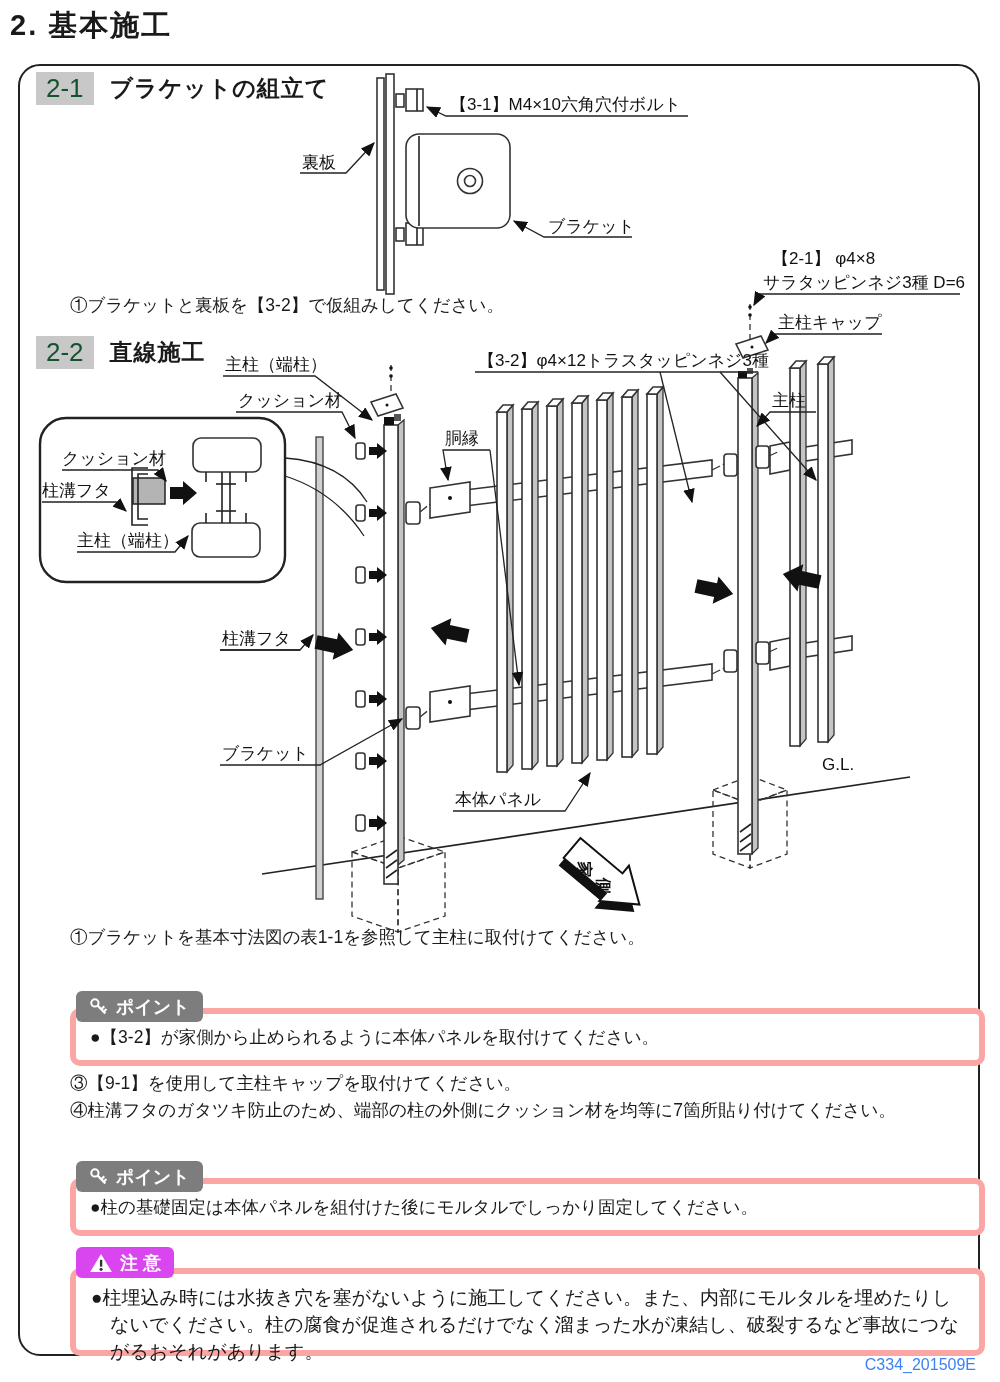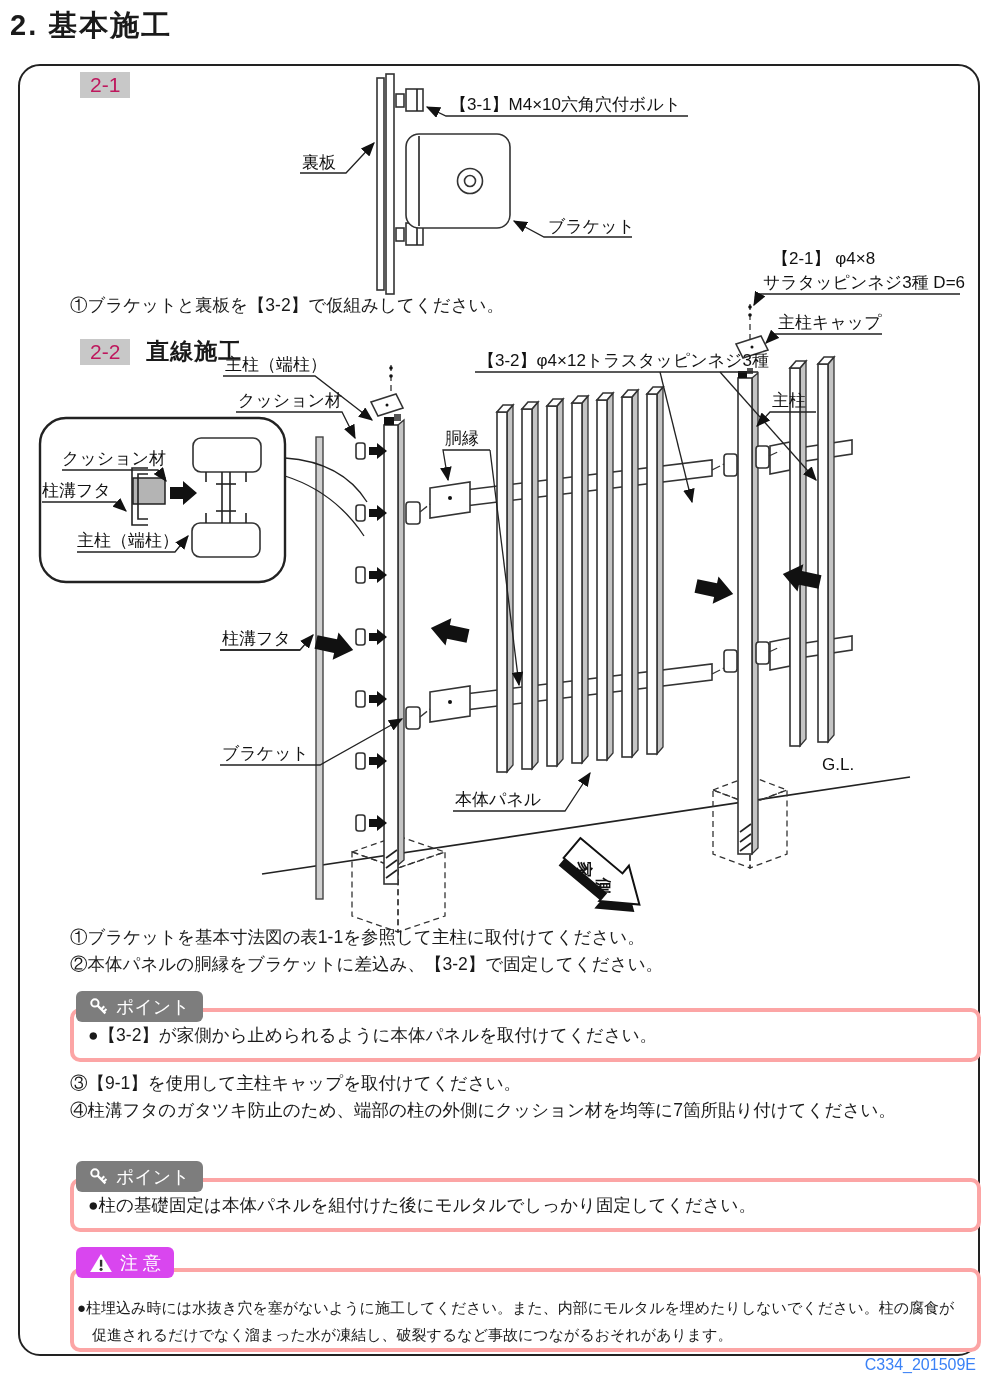--- a/index.html
+++ b/index.html
@@ -1,30 +1,30 @@
 <!DOCTYPE html>
 <html><head>
 <meta charset="utf-8">
 <style>
   html,body{margin:0;padding:0;background:#fff;}
   .page{position:relative;width:1000px;height:1382px;background:#fff;overflow:hidden;
         font-family:"Liberation Sans",sans-serif;color:#1a1a1a;border-radius:27px;}
   .page-title{position:absolute;left:10px;top:6px;font-size:29px;font-weight:bold;letter-spacing:2px;}
   .frame{position:absolute;left:18px;top:64px;width:958px;height:1288px;border:2.5px solid #222;border-radius:22px;}
   .sec-head{position:absolute;display:flex;align-items:center;gap:16px;z-index:5;}
-  .badge{background:#c8c8c8;padding:1px 10px;font-size:21px;color:#be185d;margin-left:44px;}
+  .badge{background:#c8c8c8;padding:1px 10px;font-size:26px;color:#14532d;}
   .sec-title{font-size:23px;font-weight:bold;letter-spacing:1px;}
   .stepblock{position:absolute;z-index:6;}
   .step{font-size:17.5px;line-height:26.5px;white-space:nowrap;}
-  .note-box{position:absolute;border:4px solid #fca5a5;border-radius:10px;background:#fff;z-index:4;}
+  .note-box{position:absolute;border:6px solid #fca5a5;border-radius:10px;background:#fff;z-index:4;}
   .note-text{font-size:17.5px;padding:0 14px;display:flex;align-items:center;height:100%;}
   .note-badge{position:absolute;height:31px;border-radius:6px;background:#7d7d7d;color:#fff;
-              display:flex;align-items:center;gap:7px;padding:0 13px;font-size:18px;font-weight:normal;z-index:7;}
+              display:flex;align-items:center;gap:7px;padding:0 13px;font-size:18px;font-weight:bold;z-index:7;}
   .caution-badge{background:#d946ef;}
-  .caution-text{font-size:15px;line-height:27px;padding:10px 14px 0 3px;margin-top:12px;}
+  .caution-text{font-size:19px;line-height:27px;padding:10px 14px 0 15px;}
   .caution-text p{margin:0;padding-left:1em;text-indent:-1em;}
   .footer-code{position:absolute;top:1356px;right:24px;font-size:16px;color:#3b82f6;z-index:5;}
   svg{position:absolute;overflow:visible;}
   svg text{font-family:"Liberation Sans",sans-serif;fill:#111;}
   .lbl{font-size:17px;}
   .ln{stroke:#222;stroke-width:1.6;fill:none;}
   .ldr{stroke:#222;stroke-width:1.3;fill:none;}
   .wf{fill:#fff;stroke:#333;stroke-width:1.6;}
   .gf{fill:#c4c4c4;stroke:#333;stroke-width:1.3;}
   .dash{stroke:#333;stroke-width:1.3;fill:none;stroke-dasharray:6 4;}
@@ -34,20 +34,21 @@
 </head>
 <body>
 
 <div class="page">
 
   <div class="page-title">2. 基本施工</div>
   <div class="frame"></div>
 
   <div class="sec-head" style="left:36px;top:72px;">
     <span class="badge">2-1</span>
+    <span class="sec-title">ブラケットの組立て</span>
   </div>
 
   <svg style="left:280px;top:70px;" width="420" height="232" viewBox="0 0 420 232">
     <defs>
       <marker id="ah1" markerWidth="11" markerHeight="9" refX="10" refY="4.5" orient="auto">
         <path d="M0,0 L11,4.5 L0,9 z" fill="#111"></path>
       </marker>
     </defs>
     <g>
       <rect class="wf" x="97" y="8" width="7" height="212"></rect>
@@ -340,21 +341,20 @@
 
     <g transform="translate(552,604) rotate(40)">
       <polygon class="blk" transform="translate(1,9)" points="0,-13 55,-13 55,-23 88,0 55,23 55,13 0,13"></polygon>
       <polygon points="0,-13 55,-13 55,-23 88,0 55,23 55,13 0,13" fill="#fff" stroke="#111" stroke-width="2"></polygon>
       <text x="14" y="6" rotate="50" font-size="16" font-weight="bold" letter-spacing="9">家側</text>
     </g>
   </svg>
 
   <div class="stepblock" style="left:70px;top:924px;">
     <div class="step">①ブラケットを基本寸法図の表1-1を参照して主柱に取付けてください。</div>
-    <div class="step">②本体パネルの胴縁をブラケットに差込み、【3-2】で固定してください。</div>
   </div>
 
   <div class="note-badge" style="left:76px;top:991px;">
     <svg width="20" height="20" viewBox="0 0 22 22" style="position:static;">
       <circle cx="6.5" cy="6.5" r="4" fill="none" stroke="#fff" stroke-width="2.2"></circle>
       <line x1="9.5" y1="9.5" x2="18" y2="18" stroke="#fff" stroke-width="2.4"></line>
       <line x1="13.5" y1="13.5" x2="16.8" y2="10.2" stroke="#fff" stroke-width="2.2"></line>
       <line x1="16.2" y1="16.2" x2="19.2" y2="13.2" stroke="#fff" stroke-width="2.2"></line>
     </svg>
     <span>ポイント</span>

